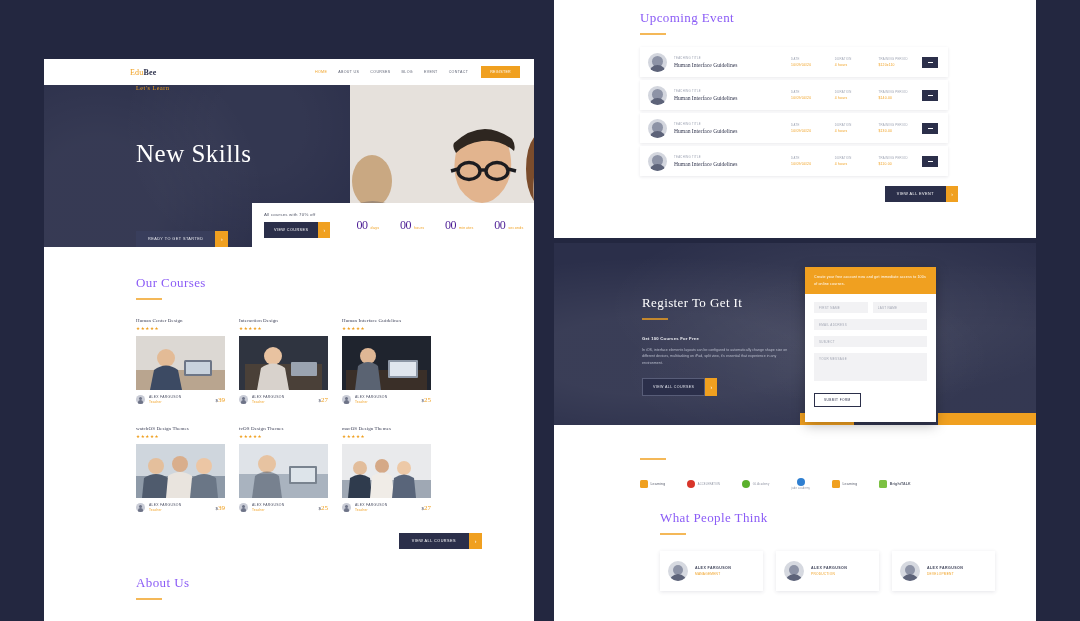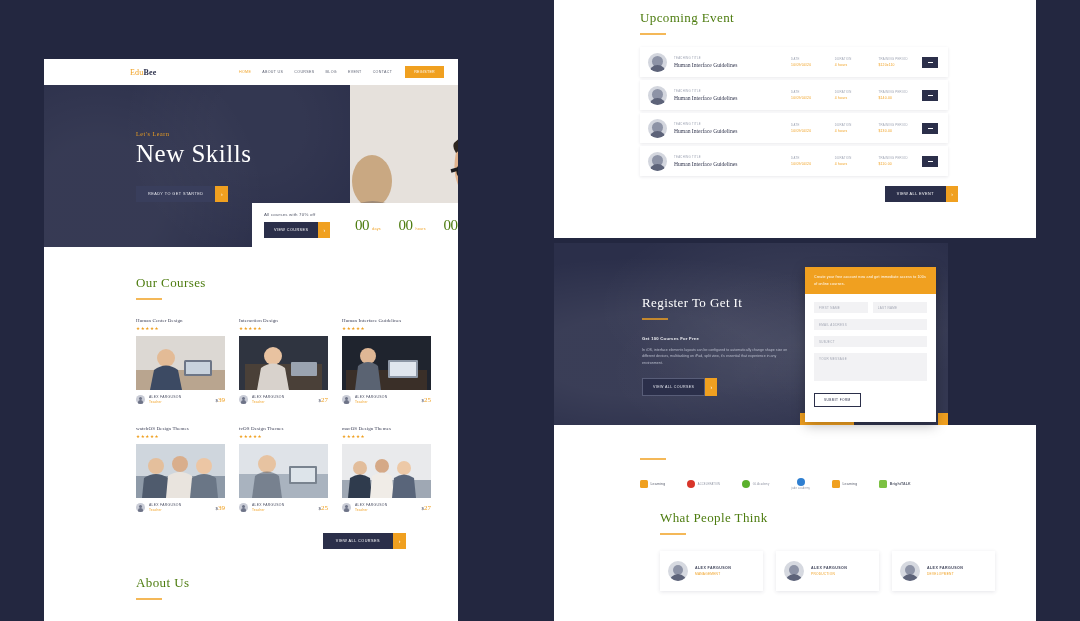--- a/index.html
+++ b/index.html
@@ -7,41 +7,41 @@
     width:1080px;height:621px;overflow:hidden;
     background:#232740;
     font-family:"Liberation Sans", sans-serif;
     -webkit-font-smoothing:antialiased;
   }
   .stage{position:relative;width:1080px;height:621px;}
   .rule{width:26px;height:2px;background:#f0a020;opacity:.75;margin-top:7px;}
 
   
   #left-panel{
-    position:absolute;left:44px;top:59px;width:414px;height:562px;
+    position:absolute;left:44px;top:59px;width:490px;height:562px;
     background:#ffffff;overflow:hidden;
   }
   
   #navbar{height:26px;background:#fff;display:flex;align-items:center;padding:0 14px;}
   #logo{font-family:"Liberation Serif",serif;font-size:8px;margin-left:72px;letter-spacing:.2px;}
   #logo .e{color:#f0a020;}
   #logo .b{color:#2b2f4a;font-weight:bold;}
   #nav-links{margin-left:auto;display:flex;align-items:center;gap:11px;}
   #nav-links span{font-size:3.6px;letter-spacing:.35px;color:#5a5f70;text-transform:uppercase;}
   #nav-links span.active{color:#f0a020;}
   #nav-cta{
     margin-left:13px;background:#f0a020;color:#fff;font-size:3.6px;letter-spacing:.3px;
     padding:4px 9px;text-transform:uppercase;
   }
 
   
   #hero{position:relative;height:162px;display:flex;}
   #hero-left{
     width:214px;background:#2b2f4a;position:relative;overflow:hidden;
-    padding:0 0 0 92px;display:flex;flex-direction:column;justify-content:center;
+    padding:0 0 0 92px;display:flex;flex-direction:column;justify-content:space-between;
   }
   #hero-left:before{
     content:"";position:absolute;inset:0;
     background:
       radial-gradient(circle at 18% 72%, rgba(255,255,255,.055) 0 22%, transparent 60%),
       radial-gradient(circle at 70% 25%, rgba(255,255,255,.04) 0 18%, transparent 55%);
   }
   #hero-kicker{position:relative;color:#f0a020;font-family:"Liberation Serif",serif;
     font-size:6px;letter-spacing:.6px;margin-bottom:4px;}
   #hero-title{position:relative;color:#fff;font-family:"Liberation Serif",serif;
@@ -63,25 +63,25 @@
     position:absolute;left:208px;bottom:0;width:282px;height:44px;background:#fff;
     display:flex;align-items:center;padding:0 0 0 12px;box-sizing:border-box;
   }
   #cd-left{display:flex;flex-direction:column;justify-content:center;}
   #cd-note{font-size:4.4px;color:#55596a;margin-bottom:5px;letter-spacing:.2px;}
   #cd-btn-wrap{display:flex;}
   #cd-btn{background:#2b2f4a;color:#fff;font-size:3.8px;letter-spacing:.4px;padding:6px 10px;text-transform:uppercase;}
   #cd-btn-arrow{background:#f0a020;width:12px;display:flex;align-items:center;justify-content:center;color:#fff;font-size:5px;}
   #cd-timers{display:flex;flex:1;justify-content:space-around;align-items:baseline;padding-left:16px;}
   .cd-unit{display:flex;align-items:baseline;gap:3px;}
-  .cd-num{font-family:"Liberation Serif",serif;font-size:15px;color:#4d7c0f;letter-spacing:-.5px;}
+  .cd-num{font-family:"Liberation Serif",serif;font-size:12px;color:#4c1d95;letter-spacing:-.5px;}
   .cd-lab{font-size:3.6px;color:#f0a020;letter-spacing:.3px;}
 
   
-  .sec-head{font-family:"Liberation Serif",serif;font-size:13px;color:#4d7c0f;letter-spacing:.4px;}
+  .sec-head{font-family:"Liberation Serif",serif;font-size:13px;color:#8b5cf6;letter-spacing:.4px;}
 
   
   #courses{padding:28px 0 0 92px;}
   .course-grid{display:flex;gap:14px;margin-top:18px;}
   .course-card{width:89px;}
   .c-title{font-family:"Liberation Serif",serif;font-size:5px;color:#3a3e55;letter-spacing:.1px;}
   .c-stars{color:#f0a020;font-size:4.5px;letter-spacing:.6px;margin-top:3px;}
   .c-thumb{height:54px;margin-top:5px;position:relative;overflow:hidden;}
   .c-meta{display:flex;align-items:center;margin-top:5px;}
   .c-avatar{width:9px;height:9px;border-radius:50%;background:#c9ccd6;position:relative;overflow:hidden;flex:none;}
@@ -115,21 +115,21 @@
   .ev-col{width:44px;}
   .ev-val{font-size:3.4px;color:#f0a020;margin-top:2.5px;letter-spacing:.2px;}
   .ev-btn{margin-left:auto;width:16px;height:11px;background:#2b2f4a;display:flex;align-items:center;justify-content:center;}
   .ev-btn span{display:block;width:5px;height:1px;background:#fff;}
   #event-cta-wrap{display:flex;justify-content:flex-end;padding-right:78px;margin-top:10px;}
   #event-cta{background:#2b2f4a;color:#fff;font-size:3.8px;letter-spacing:.45px;padding:6px 12px;text-transform:uppercase;}
   #event-cta-arrow{background:#f0a020;width:12px;display:flex;align-items:center;justify-content:center;color:#fff;font-size:5px;}
 
   
   #register{
-    position:absolute;left:554px;top:243px;width:394px;height:182px;
+    position:absolute;left:554px;top:243px;width:482px;height:182px;
     background:#2b2f4a;overflow:hidden;
   }
   #register:before{
     content:"";position:absolute;inset:0;
     background:
       radial-gradient(ellipse at 24% 62%,rgba(255,255,255,.07) 0 26%,transparent 62%),
       radial-gradient(ellipse at 62% 35%,rgba(255,255,255,.05) 0 22%,transparent 58%),
       radial-gradient(ellipse at 88% 70%,rgba(255,255,255,.045) 0 24%,transparent 60%);
   }
   #reg-accent-l{position:absolute;left:246px;bottom:0;width:54px;height:12px;background:#f0a020;}

